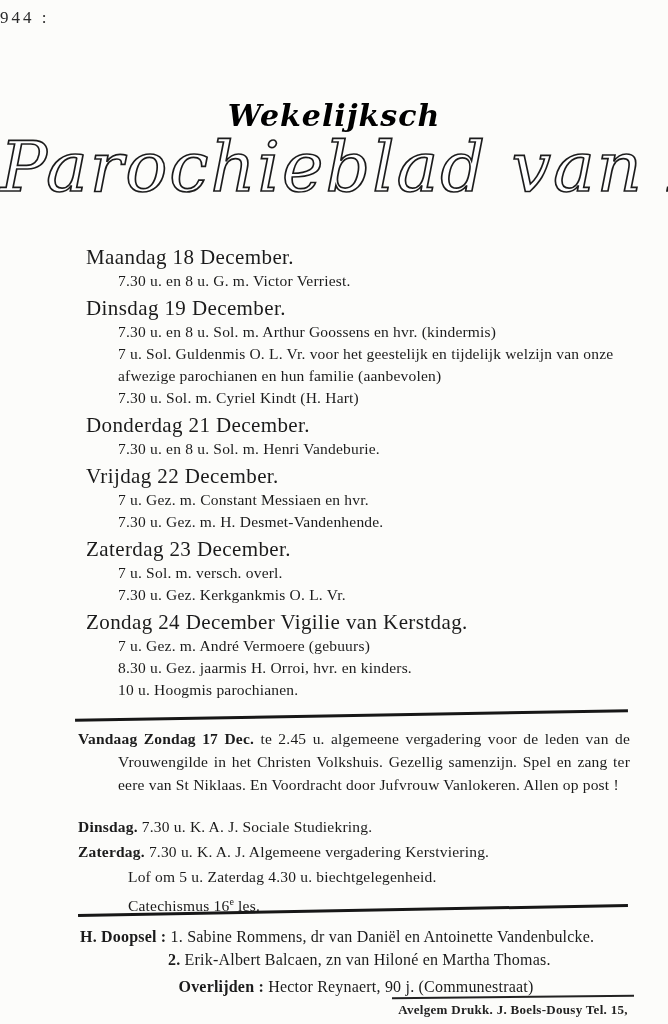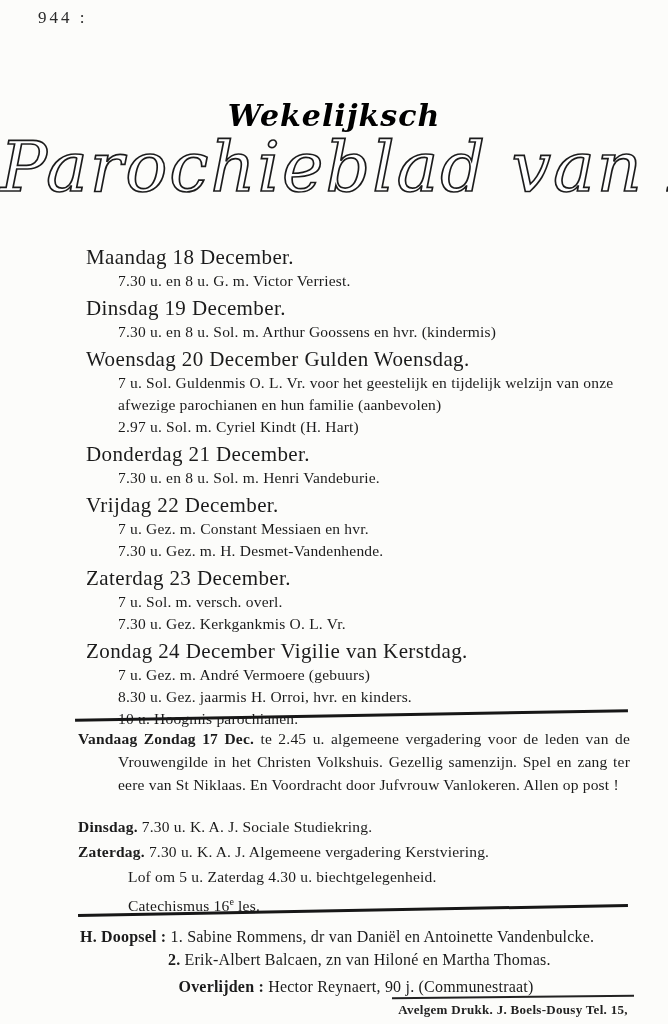--- a/index.html
+++ b/index.html
@@ -8,21 +8,21 @@
     background:#f4f4f2;
     font-family:"Liberation Serif", serif;
     color:#1b1b1b;
   }
   .page {
     position:relative; width:668px; height:1024px;
     background:#fcfcfa; overflow:hidden;
   }
   .corner-mark {
     position:absolute; top:8px; left:0;
-    font-size:17px; letter-spacing:3px; color:#2a2a2a;margin-left:38px;
+    font-size:17px; letter-spacing:3px; color:#2a2a2a;
   }
   .masthead { position:absolute; top:98px; left:0; width:100%; text-align:center; }
   .masthead-subtitle {
     font-family:"DejaVu Serif", serif; font-style:italic; font-weight:bold;
     font-size:30px; letter-spacing:1px; color:#000000;
   }
   .masthead-title {
     font-family:"DejaVu Serif", serif; font-style:italic;
     font-size:70px; line-height:64px; letter-spacing:2px;
     color:#ffffff; -webkit-text-stroke:1.7px #1c1c1c;
@@ -80,23 +80,22 @@
   <div class="schedule">
     <div>
       <div class="day-heading">Maandag 18 December.</div>
       <div class="time-line">7.30 u. en 8 u. G. m. Victor Verriest.</div>
     </div>
     <div>
       <div class="day-heading">Dinsdag 19 December.</div>
       <div class="time-line">7.30 u. en 8 u. Sol. m. Arthur Goossens en hvr. (kindermis)</div>
     </div>
     <div>
-      <div class="day-heading">Woensdag 20 December Gulden Woensdag.</div>
       <div class="time-line">7 u. Sol. Guldenmis O. L. Vr. voor het geestelijk en tijdelijk welzijn van onze afwezige parochianen en hun familie (aanbevolen)</div>
-      <div class="time-line">2.97 u. Sol. m. Cyriel Kindt (H. Hart)</div>
+      <div class="time-line">7.30 u. Sol. m. Cyriel Kindt (H. Hart)</div>
     </div>
     <div>
       <div class="day-heading">Donderdag 21 December.</div>
       <div class="time-line">7.30 u. en 8 u. Sol. m. Henri Vandeburie.</div>
     </div>
     <div>
       <div class="day-heading">Vrijdag 22 December.</div>
       <div class="time-line">7 u. Gez. m. Constant Messiaen en hvr.</div>
       <div class="time-line">7.30 u. Gez. m. H. Desmet-Vandenhende.</div>
     </div>

